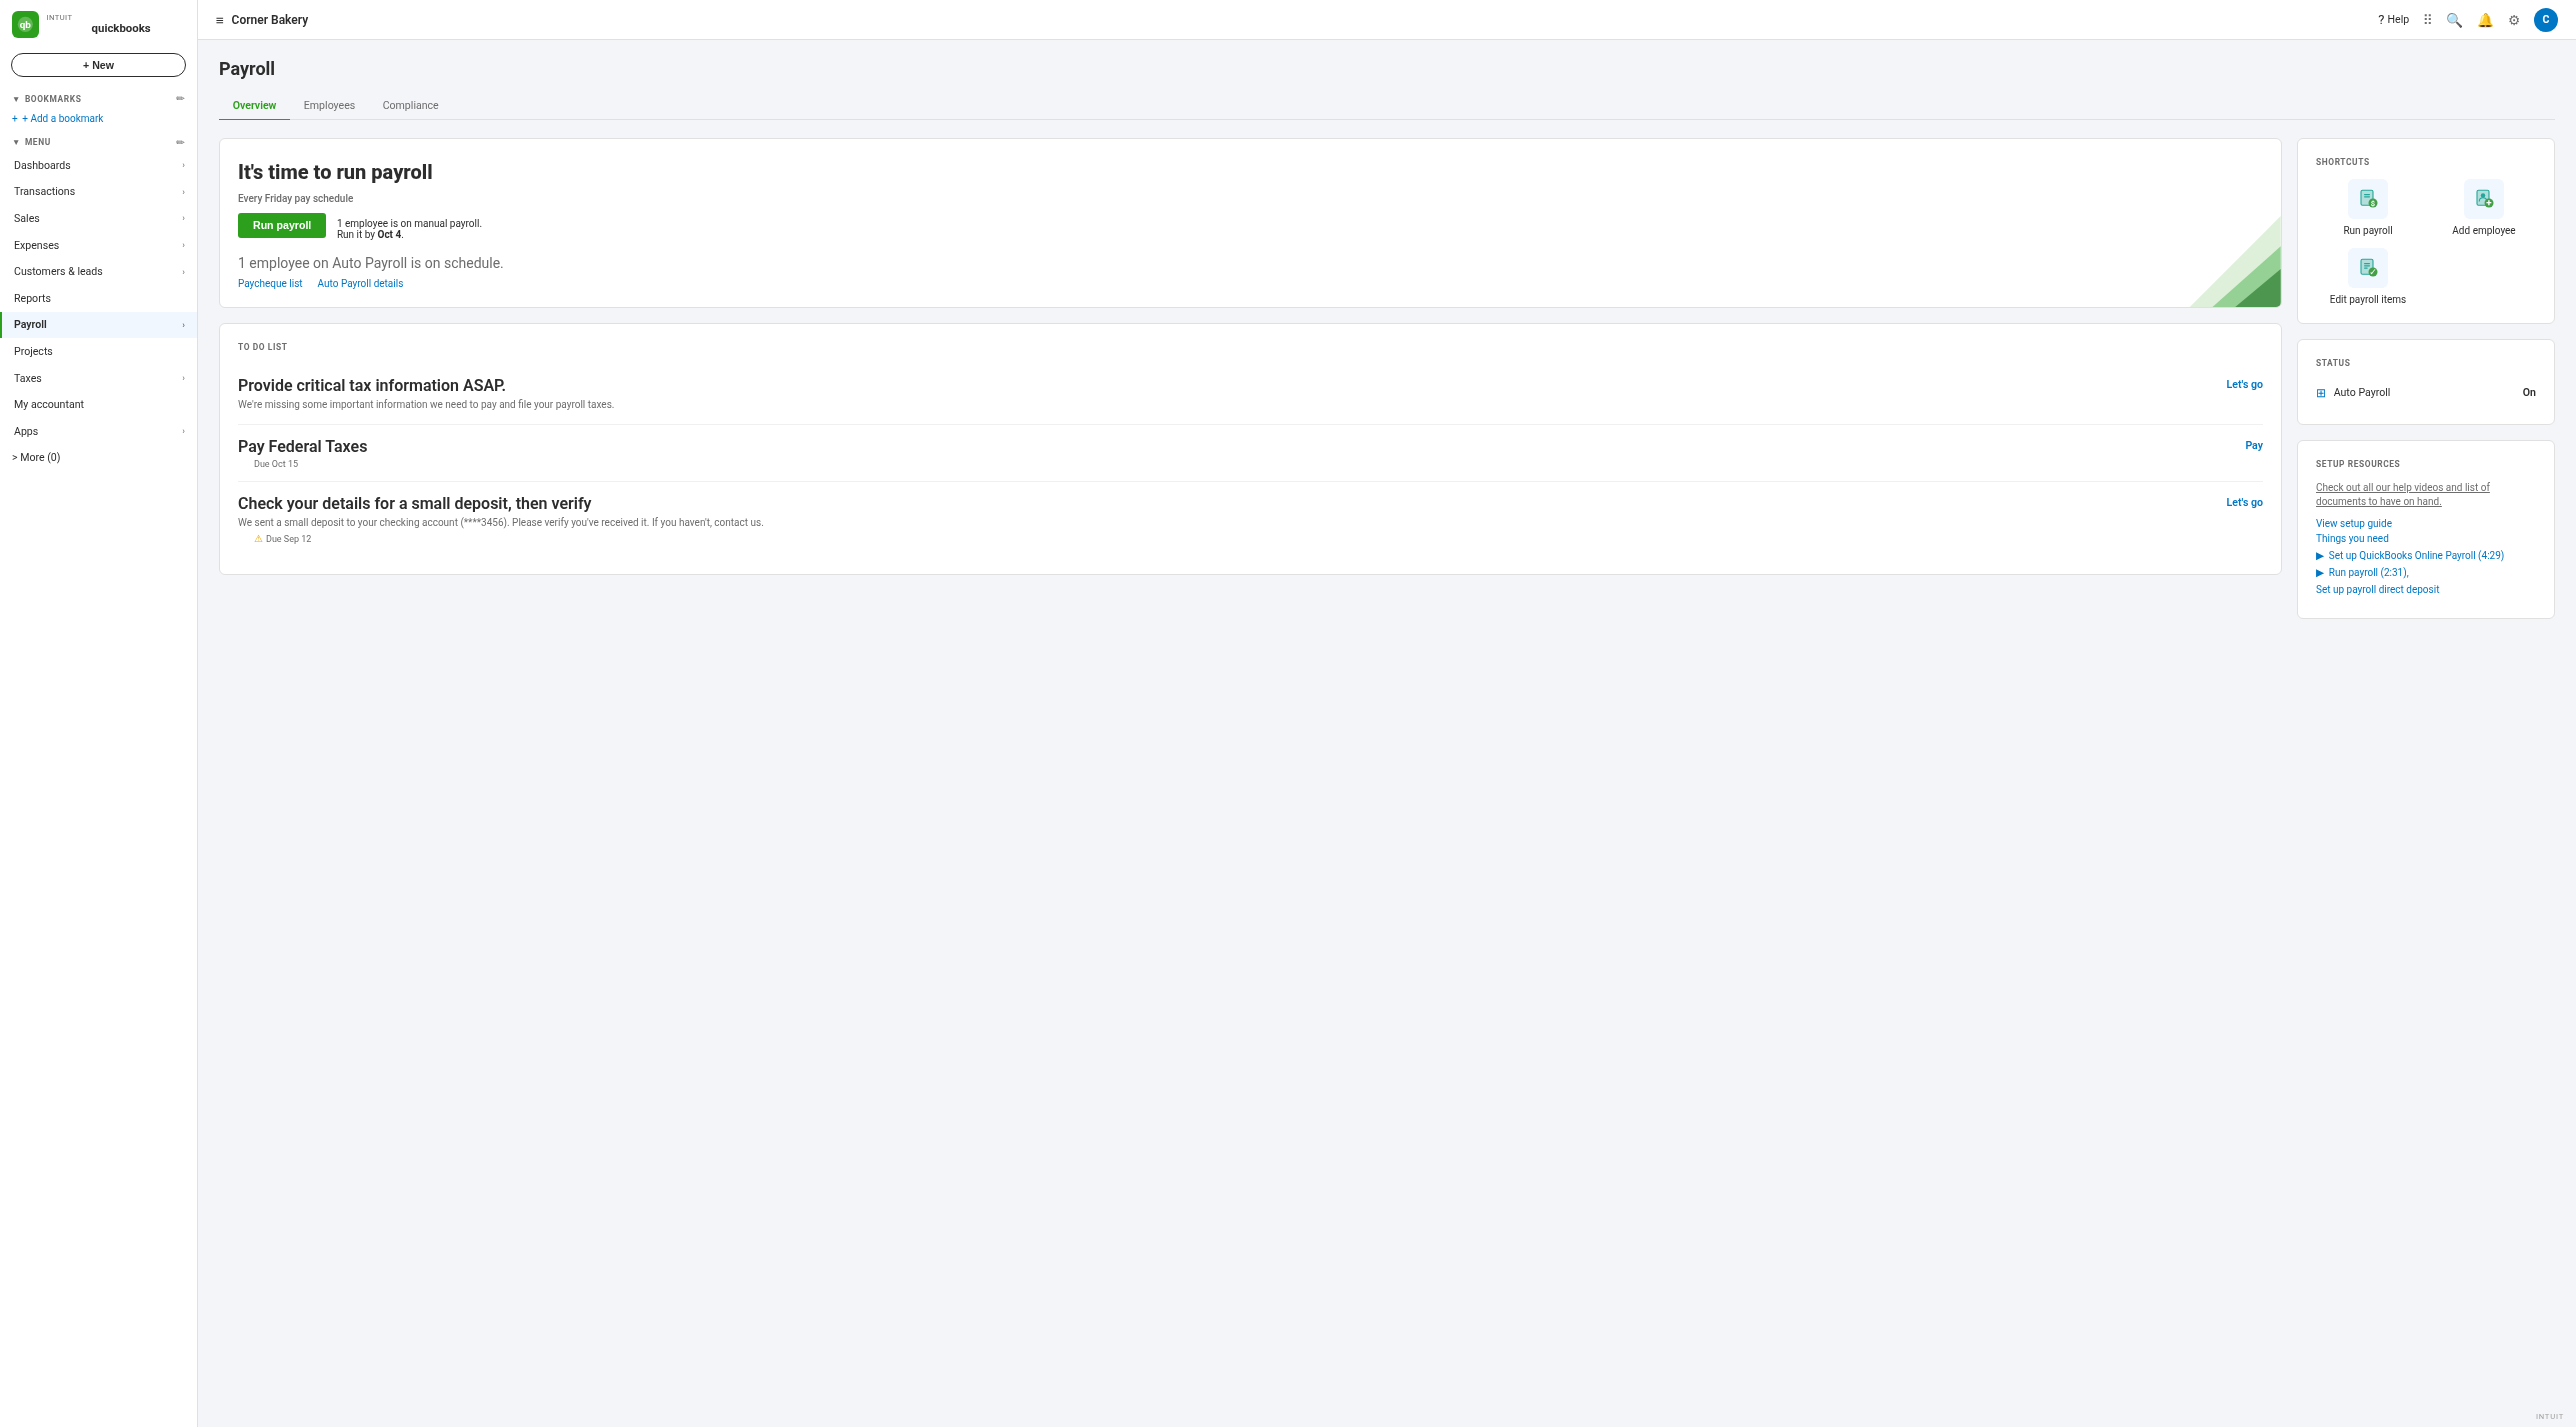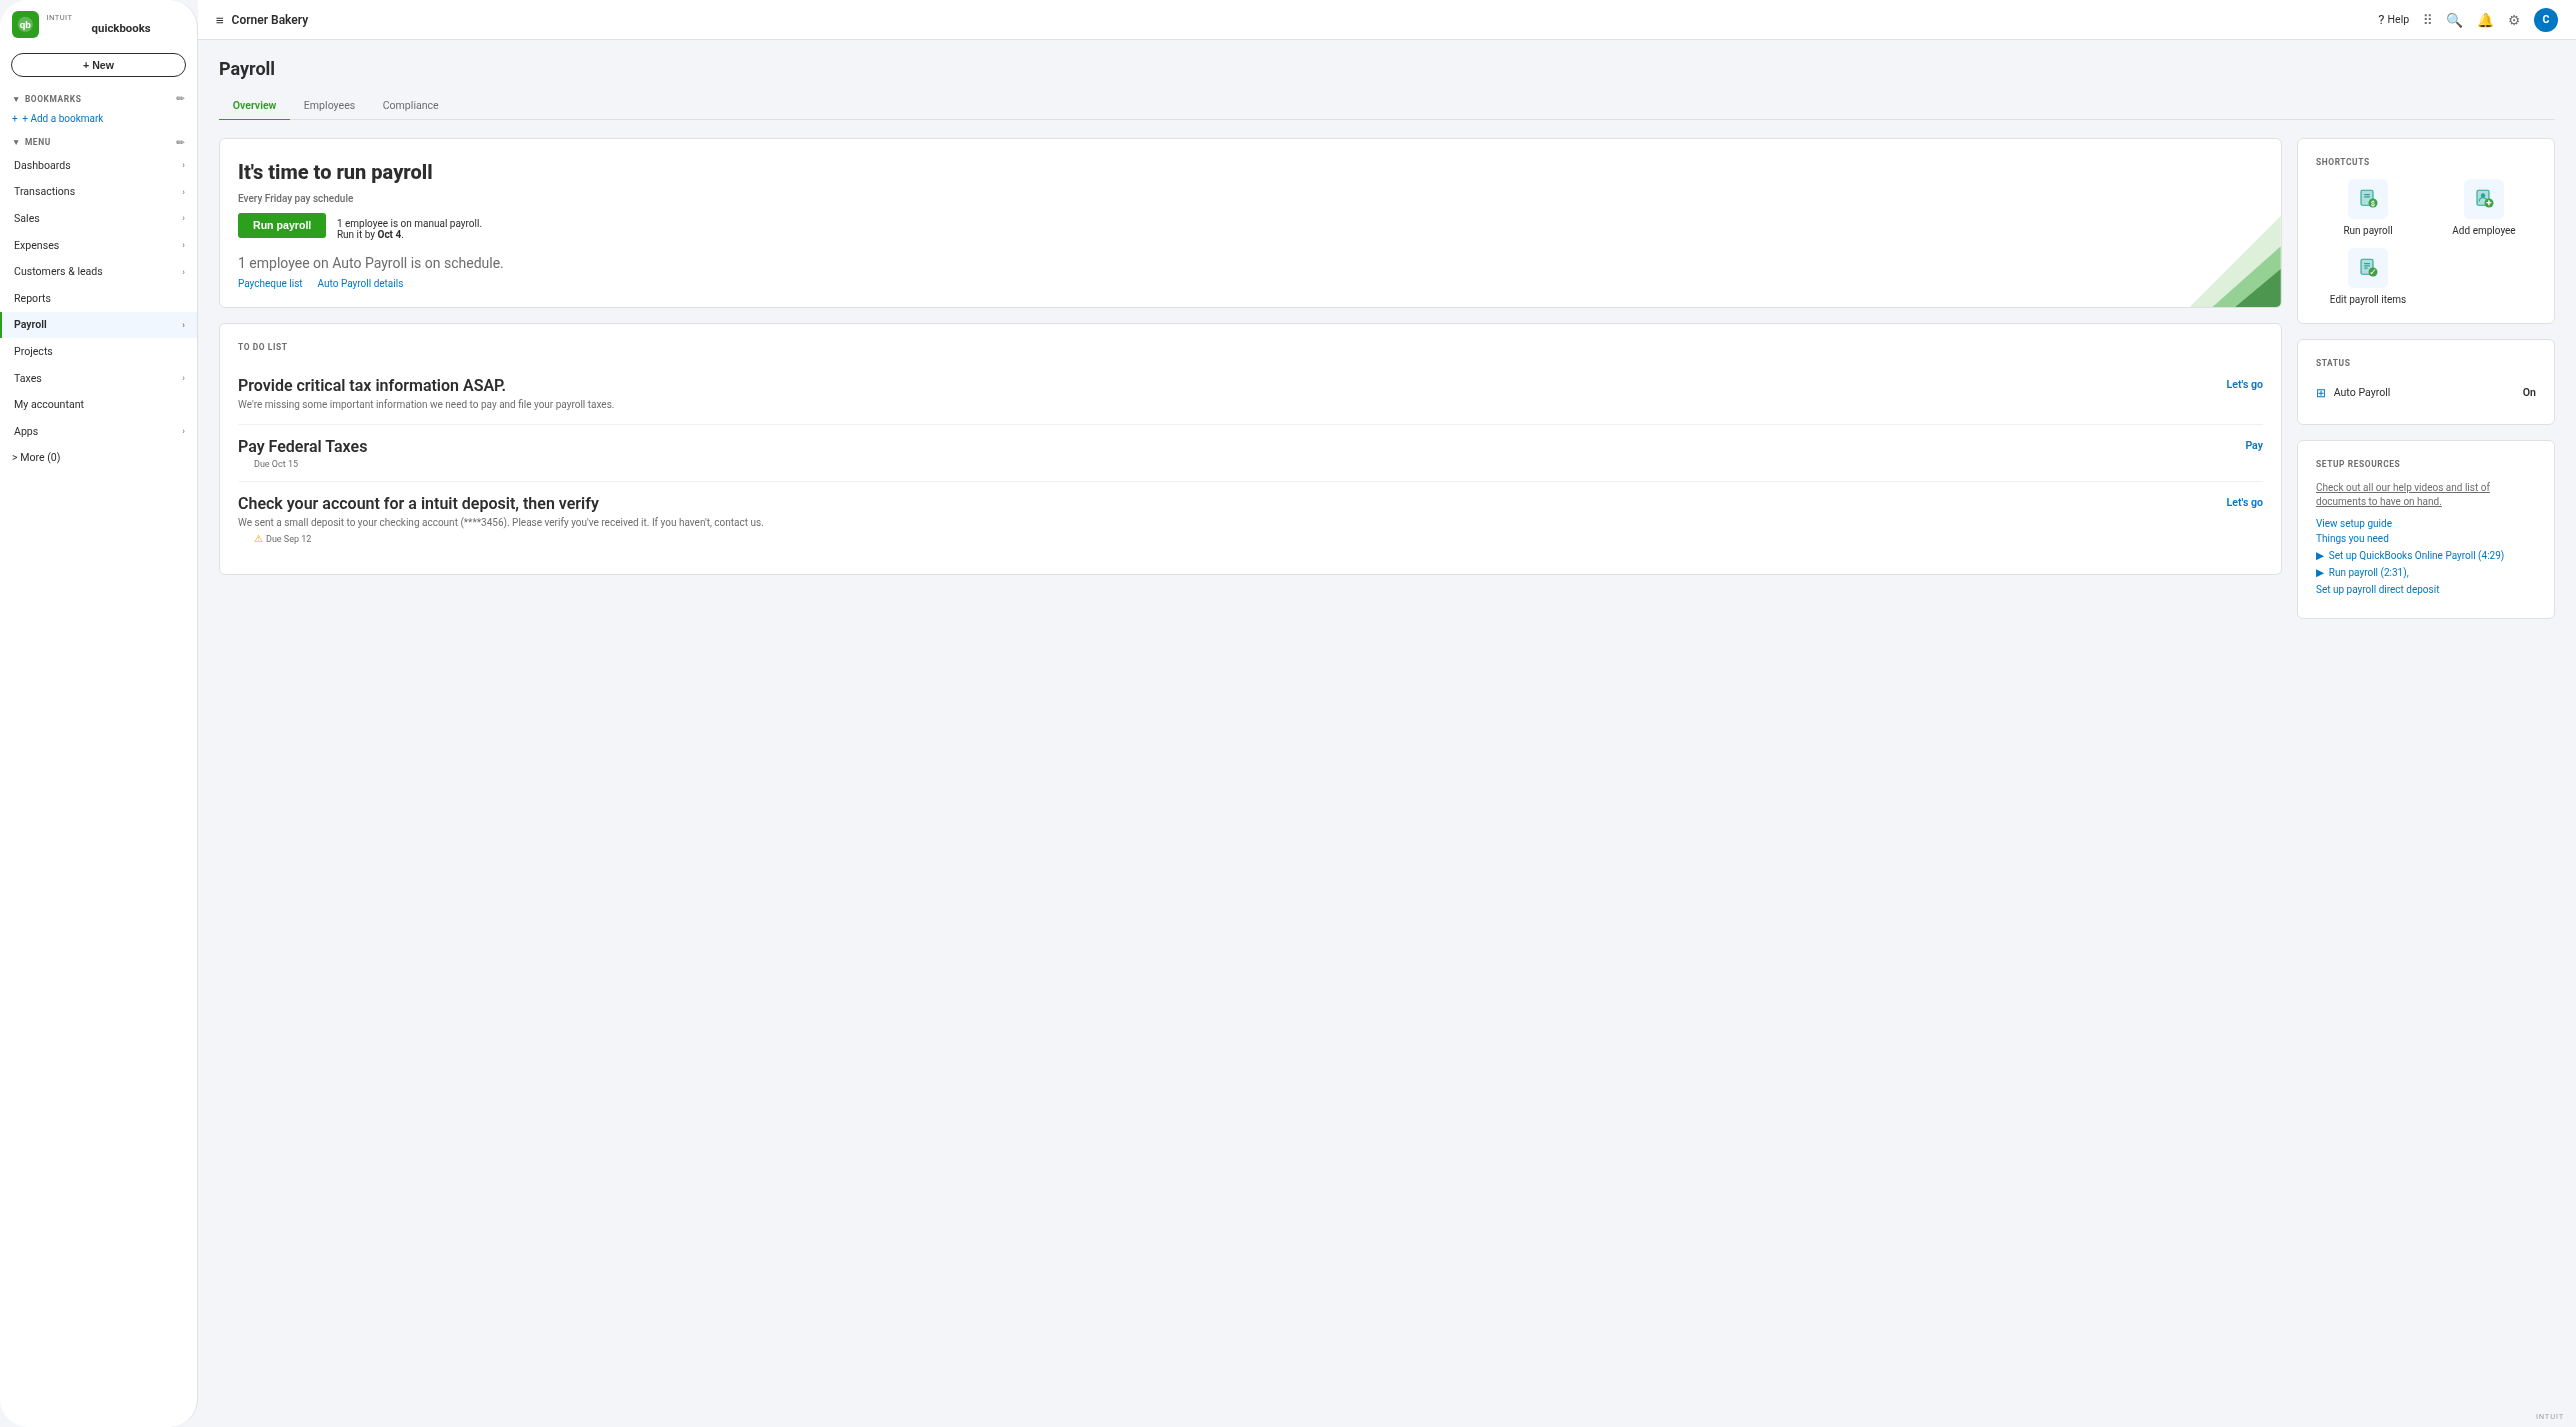--- a/index.html
+++ b/index.html
@@ -8,21 +8,20 @@
     
     #sidebar {
       width: 198px;
       min-width: 198px;
       background: #fff;
       border-right: 0.8px solid #e0e0e0;
       display: flex;
       flex-direction: column;
       overflow-y: auto;
       z-index: 10;
-      border-radius: 28px;
     }
 
     .sidebar-logo {
       display: flex;
       align-items: center;
       padding: 10.6px 12px;
       gap: 7.6px;
     }
 
     .qb-logo-icon {
@@ -396,21 +395,21 @@
           <div class="todo-item">
             <div class="todo-content">
               <div class="todo-title">Pay Federal Taxes</div>
               <div class="todo-due">Due Oct 15</div>
             </div>
             <div class="todo-action">Pay</div>
           </div>
 
           <div class="todo-item">
             <div class="todo-content">
-              <div class="todo-title">Check your account for a intuit deposit, then verify</div>
+              <div class="todo-title">Check your details for a small deposit, then verify</div>
               <div class="todo-desc">We sent a small deposit to your checking account (****3456). Please verify you've received it. If you haven't, contact us.</div>
               <div class="todo-due">
                 <span class="warning-icon">⚠</span>
                 <span>Due Sep 12</span>
               </div>
             </div>
             <div class="todo-action">Let's go</div>
           </div>
         </div>
 

